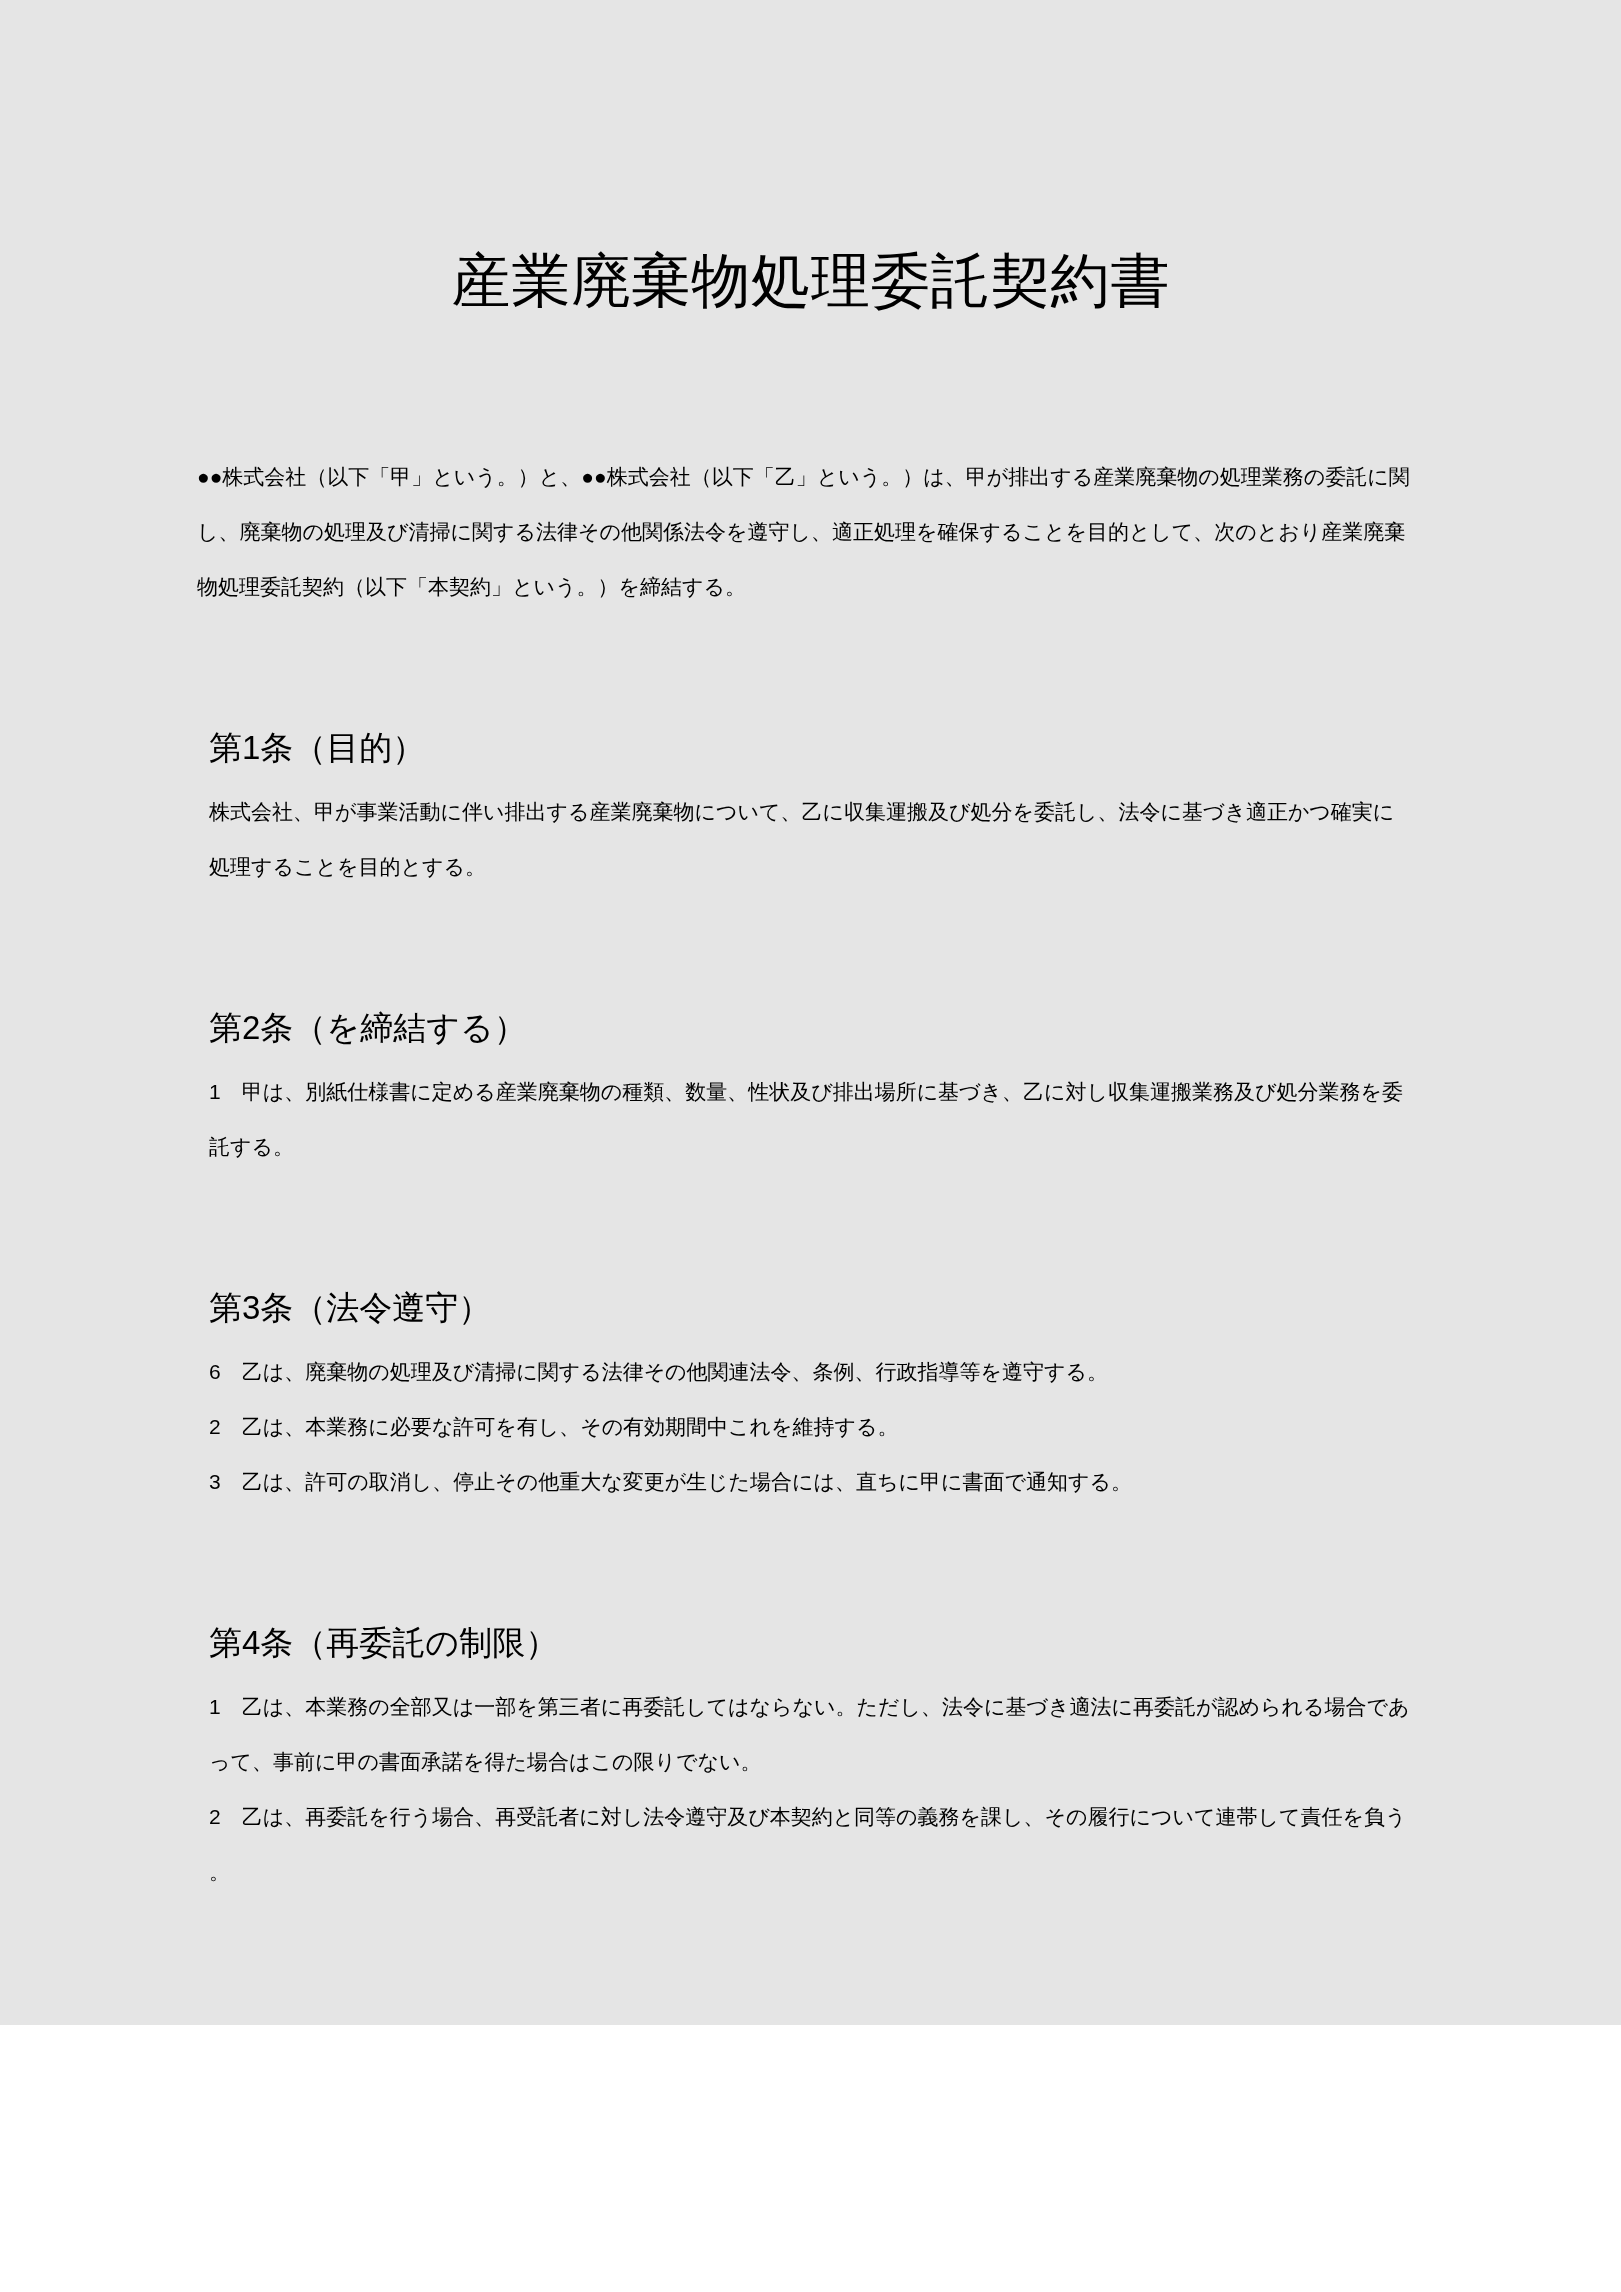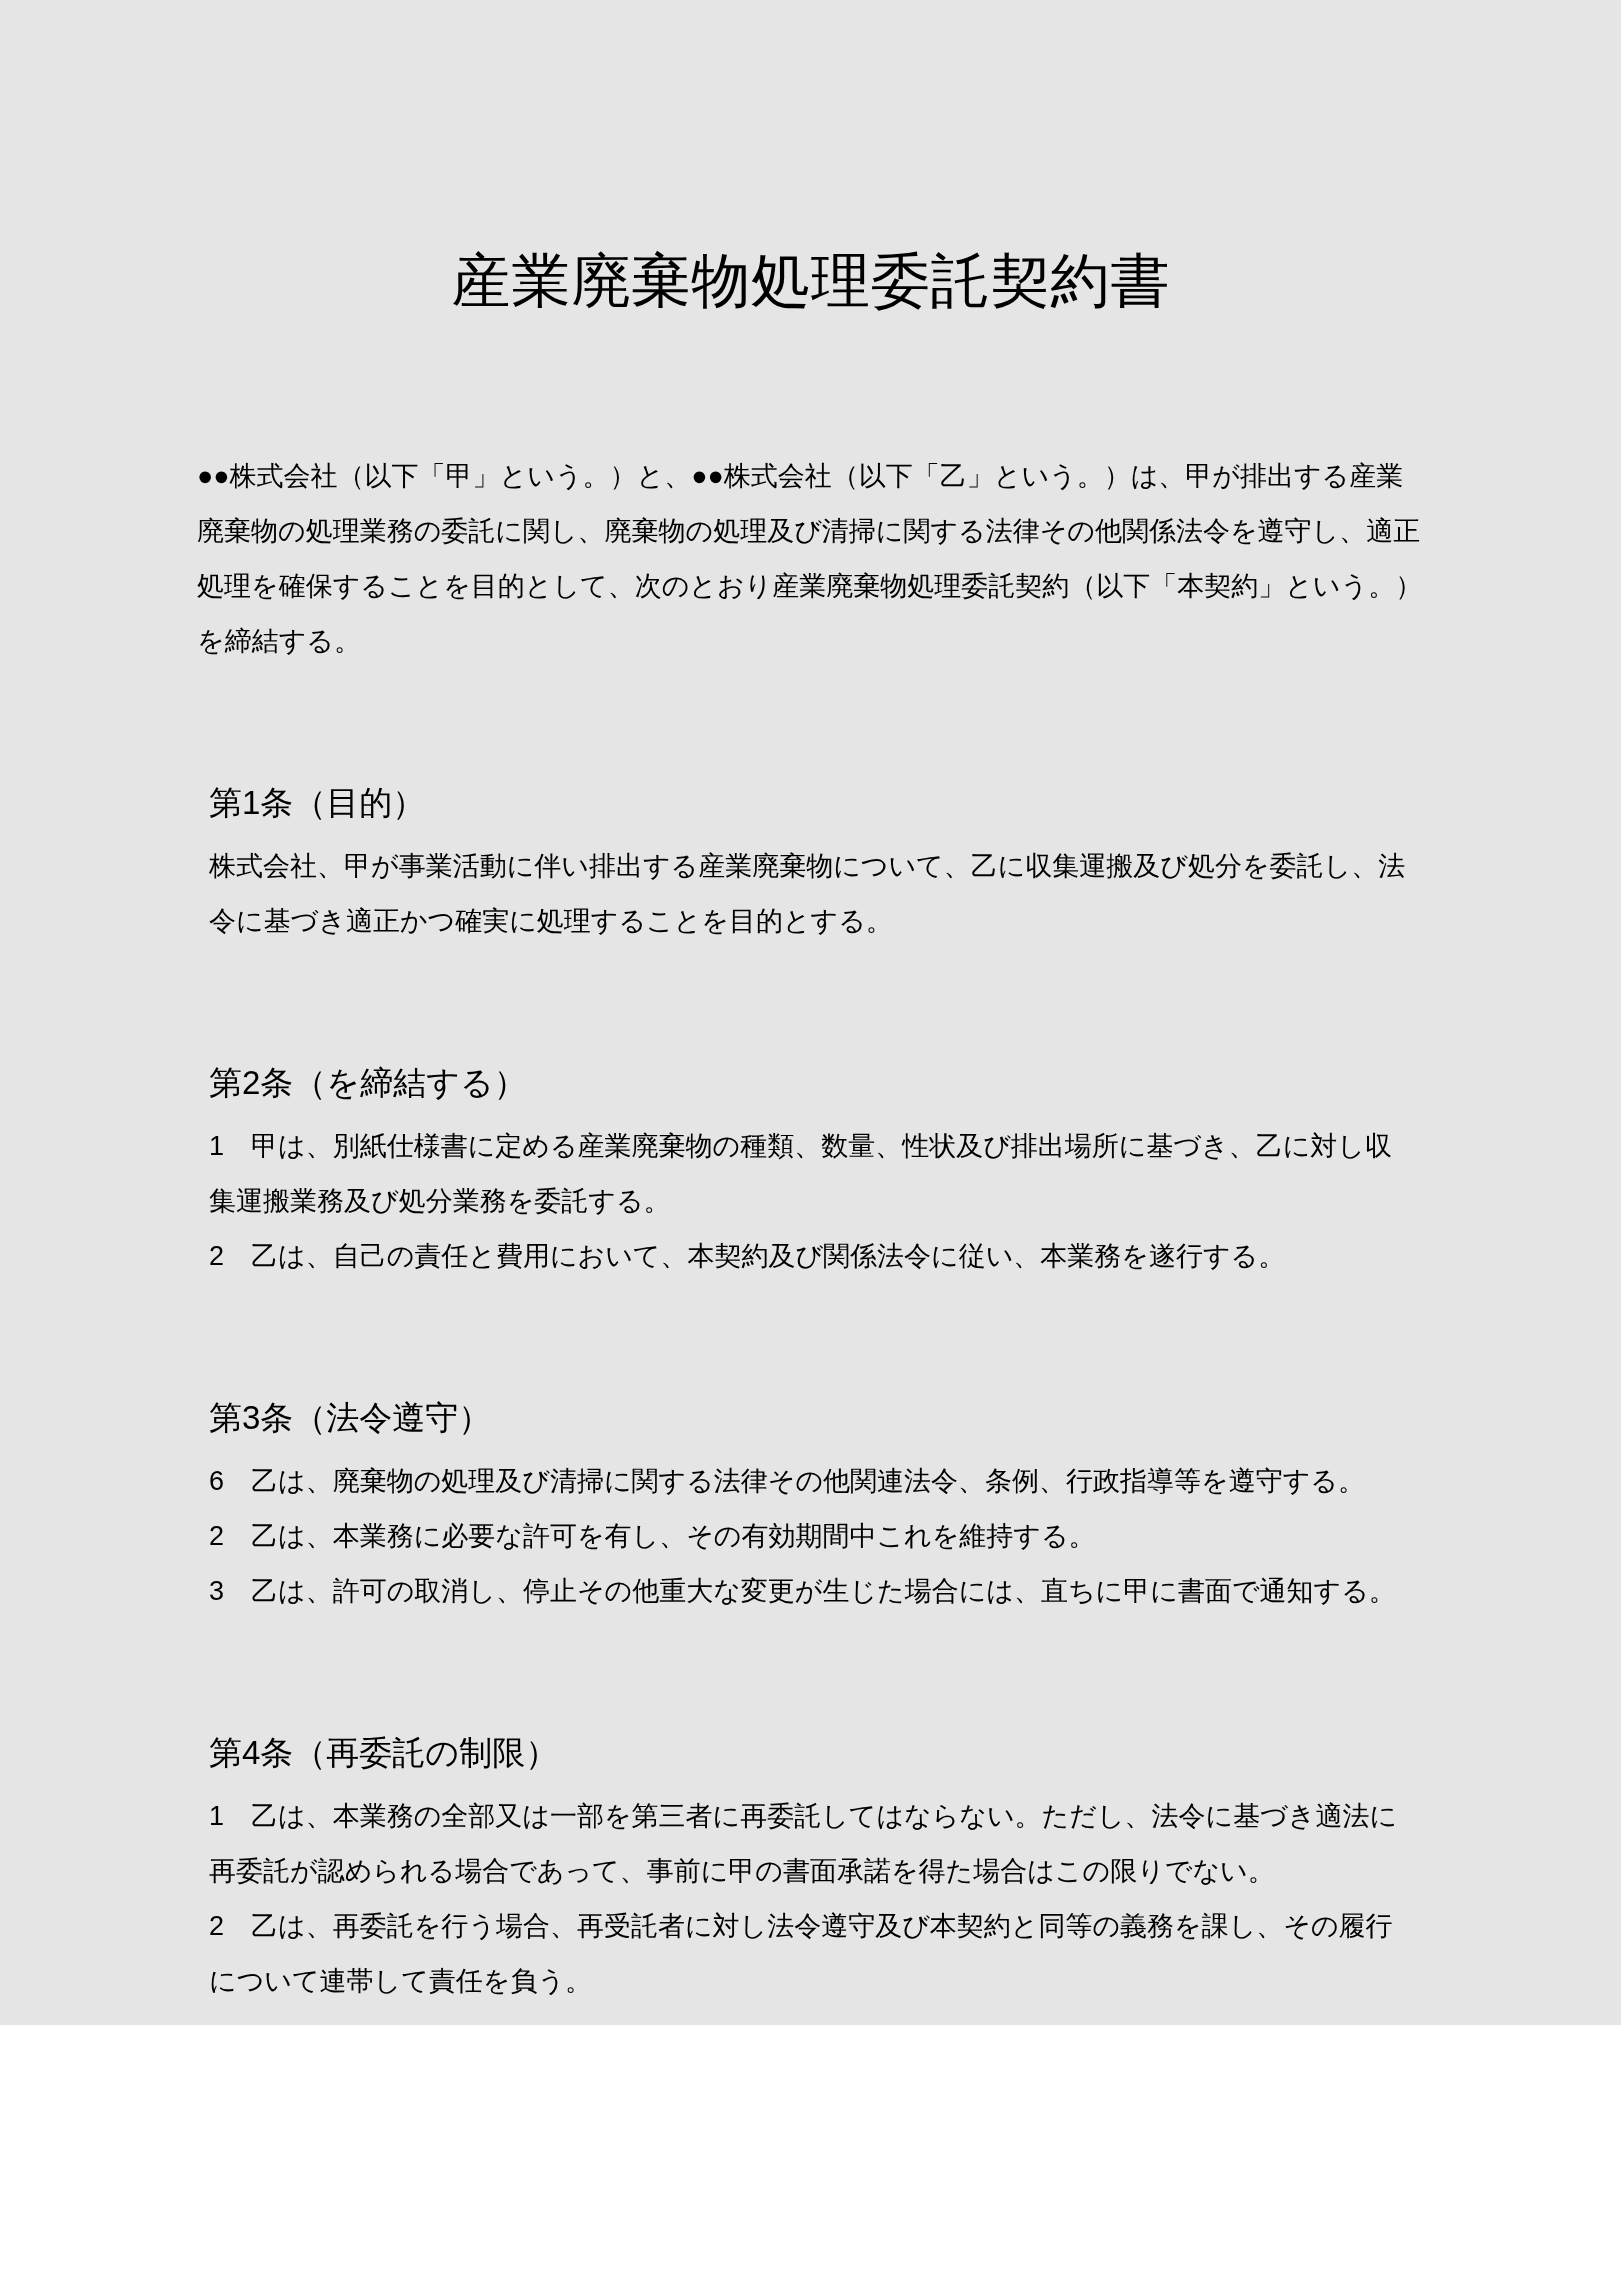--- a/index.html
+++ b/index.html
@@ -22,21 +22,21 @@
     margin: 0 0 130px 0;
     font-size: 59px;
     font-weight: 400;
     line-height: 75px;
     letter-spacing: 0.9px;
     text-align: center;
     white-space: nowrap;
   }
   .body-text {
     margin: 0;
-    font-size: 27px;
+    font-size: 21px;
     font-weight: 400;
     line-height: 55px;
     text-align: left;
     letter-spacing: 0;
     line-break: anywhere;
     overflow-wrap: break-word;
   }
   .article-heading {
     margin: 112px 0 15px 0;
     font-size: 33px;
@@ -57,21 +57,20 @@
   <p class="body-text intro">●●株式会社（以下「甲」という。）と、●●株式会社（以下「乙」という。）は、甲が排出する産業廃棄物の処理業務の委託に関し、廃棄物の処理及び清掃に関する法律その他関係法令を遵守し、適正処理を確保することを目的として、次のとおり産業廃棄物処理委託契約（以下「本契約」という。）を締結する。</p>
 
   <section class="article">
     <h2 class="article-heading">第1条（目的）</h2>
     <p class="body-text">株式会社、甲が事業活動に伴い排出する産業廃棄物について、乙に収集運搬及び処分を委託し、法令に基づき適正かつ確実に処理することを目的とする。</p>
   </section>
 
   <section class="article">
     <h2 class="article-heading">第2条（を締結する）</h2>
     <p class="body-text">1　甲は、別紙仕様書に定める産業廃棄物の種類、数量、性状及び排出場所に基づき、乙に対し収集運搬業務及び処分業務を委託する。</p>
-    <p class="body-text">2　乙は、自己の責任と費用において、本契約及び関係法令に従い、本業務を遂行する。</p>
   </section>
 
   <section class="article">
     <h2 class="article-heading">第3条（法令遵守）</h2>
     <p class="body-text">6　乙は、廃棄物の処理及び清掃に関する法律その他関連法令、条例、行政指導等を遵守する。</p>
     <p class="body-text">2　乙は、本業務に必要な許可を有し、その有効期間中これを維持する。</p>
     <p class="body-text">3　乙は、許可の取消し、停止その他重大な変更が生じた場合には、直ちに甲に書面で通知する。</p>
   </section>
 
   <section class="article">

